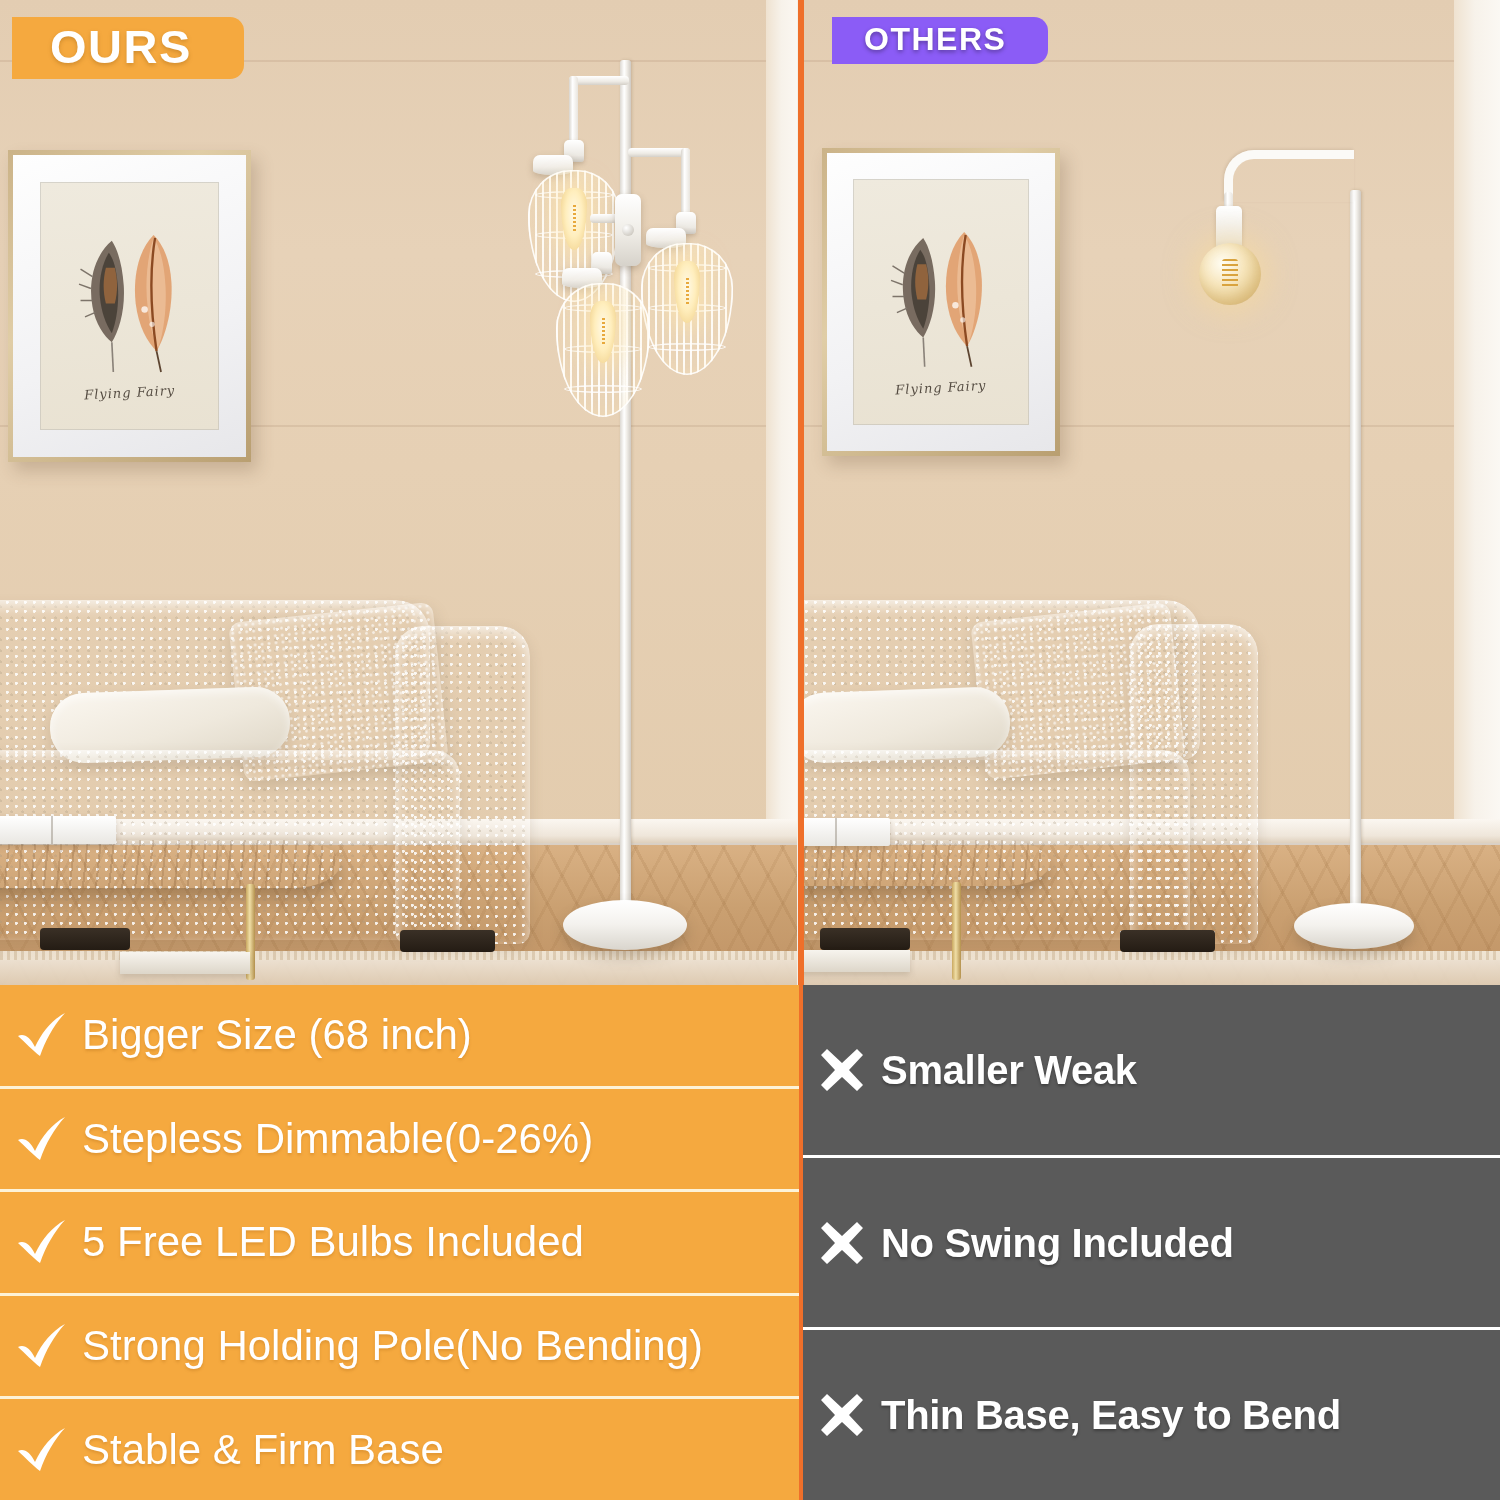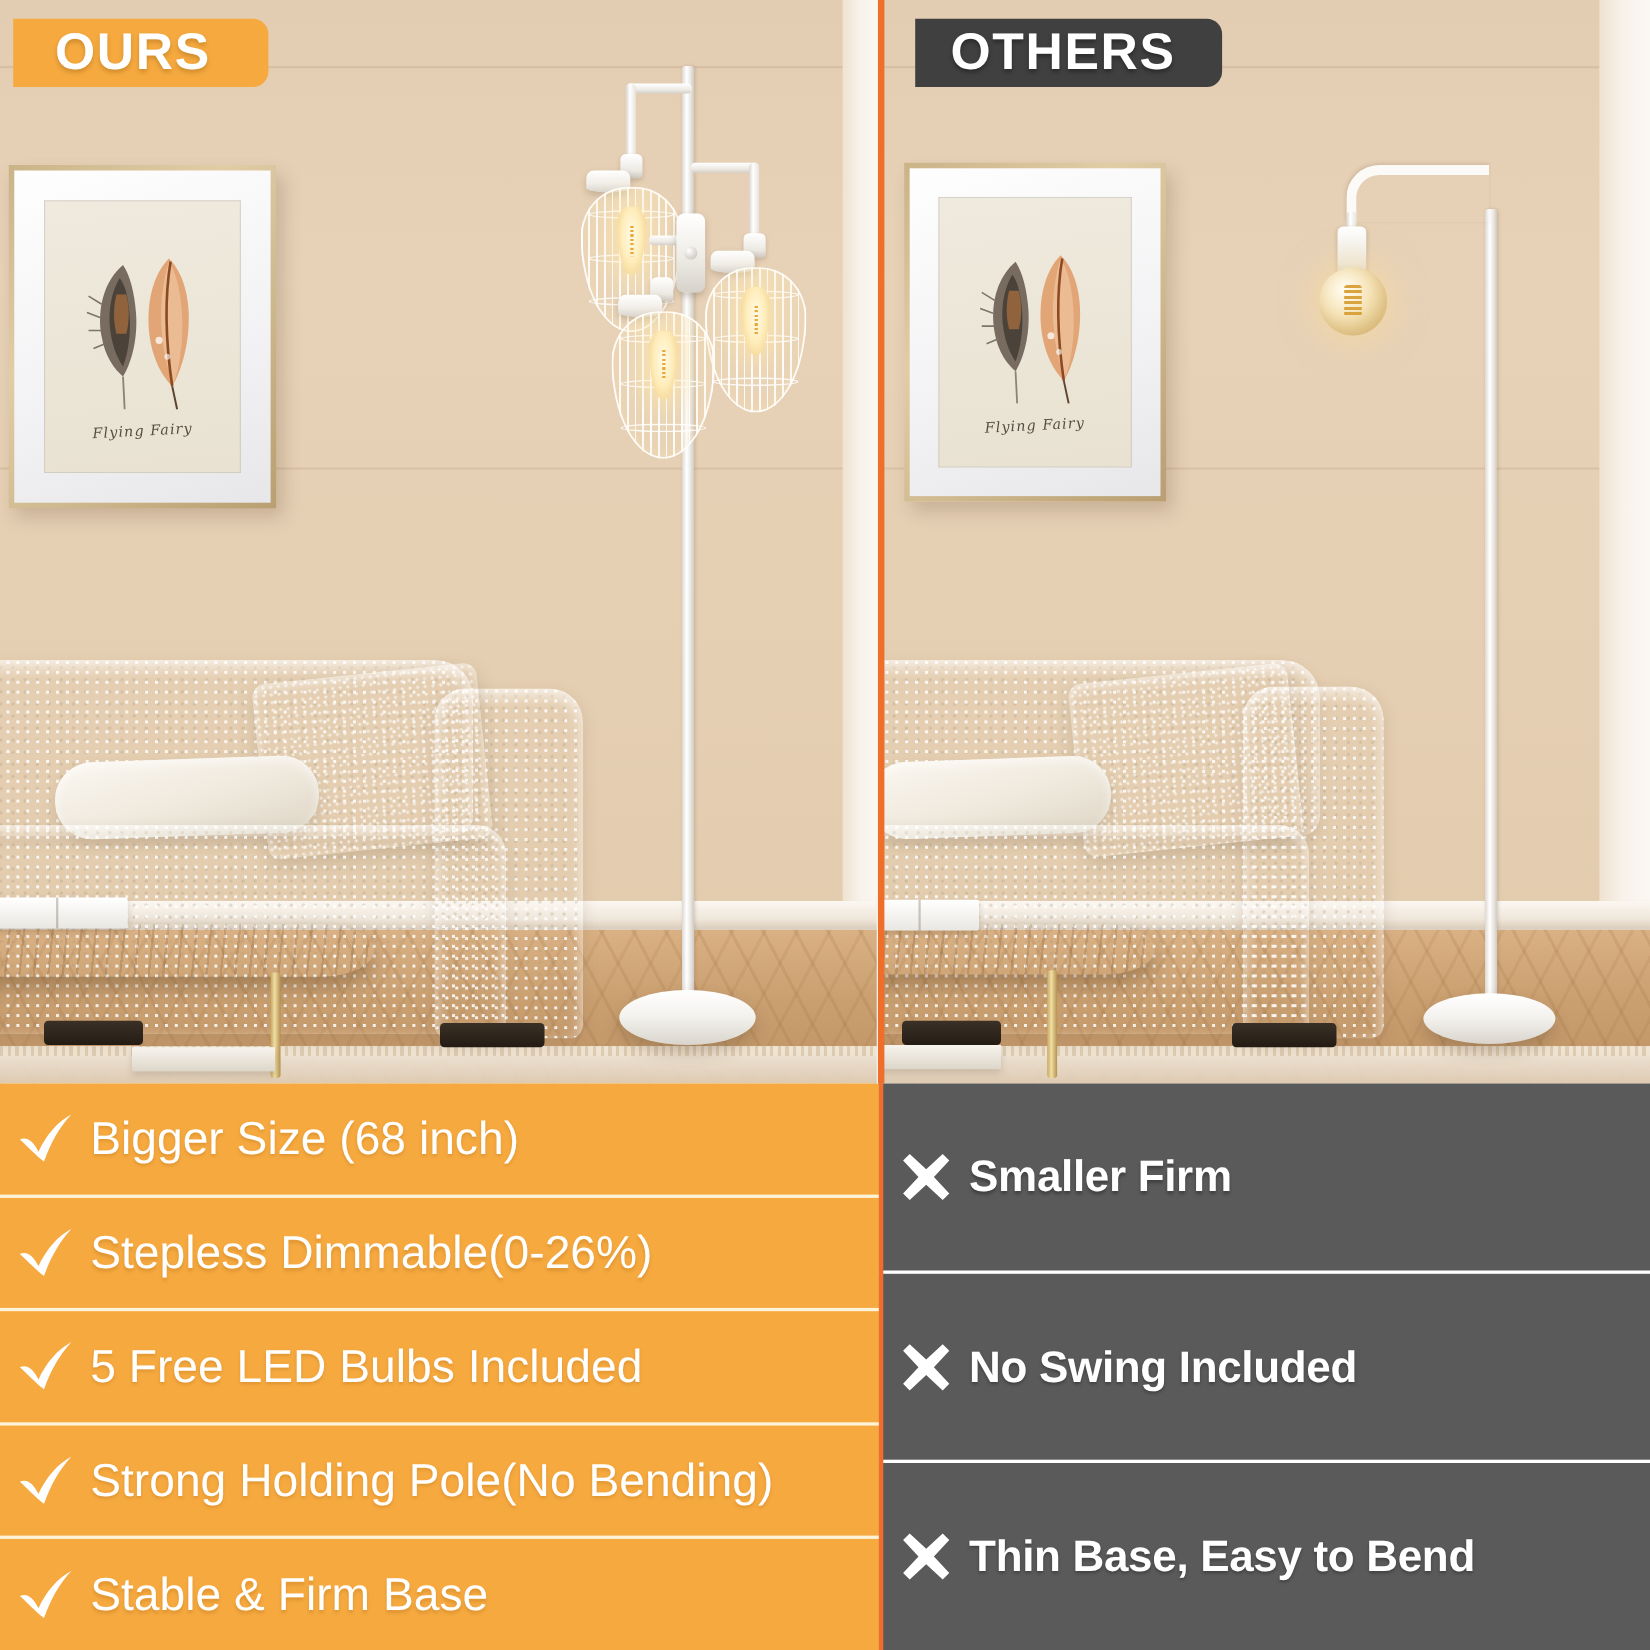--- a/index.html
+++ b/index.html
@@ -272,22 +272,22 @@
   }
   .badge-ours {
     left:12px; padding:6px 52px 9px 38px;
     font-size:47px; line-height:1;
     background:#f5a93f;
     border-radius:0 14px 14px 0;
     text-shadow:0 2px 4px rgba(140,85,15,.35);
   }
   .badge-others {
     left:832px; padding:6px 42px 9px 32px;
-    font-size:47px; line-height:1;
-    background:#404040;
+    font-size:32px; line-height:1;
+    background:#8b5cf6;
     border-radius:0 14px 14px 0;
     text-shadow:0 2px 4px rgba(0,0,0,.35);
   }
 
   
   .rows {
     position:absolute; left:0; top:985px; width:1500px; height:515px;
     display:flex;
   }
   .col { display:flex; flex-direction:column; }
@@ -564,21 +564,21 @@
     </div>
 
     <div class="col col-right">
 
       <div class="row">
         <span class="cross">
           <svg width="46" height="46" viewBox="0 0 46 46">
             <path d="M8 2 L23 16 L38 2 L44 8 L30 23 L44 38 L38 44 L23 30 L8 44 L2 38 L16 23 L2 8 Z" fill="#ffffff"></path>
           </svg>
         </span>
-        <span class="row-label">Smaller Firm</span>
+        <span class="row-label">Smaller Weak</span>
       </div>
 
 
       <div class="row">
         <span class="cross">
           <svg width="46" height="46" viewBox="0 0 46 46">
             <path d="M8 2 L23 16 L38 2 L44 8 L30 23 L44 38 L38 44 L23 30 L8 44 L2 38 L16 23 L2 8 Z" fill="#ffffff"></path>
           </svg>
         </span>
         <span class="row-label">No Swing Included</span>

